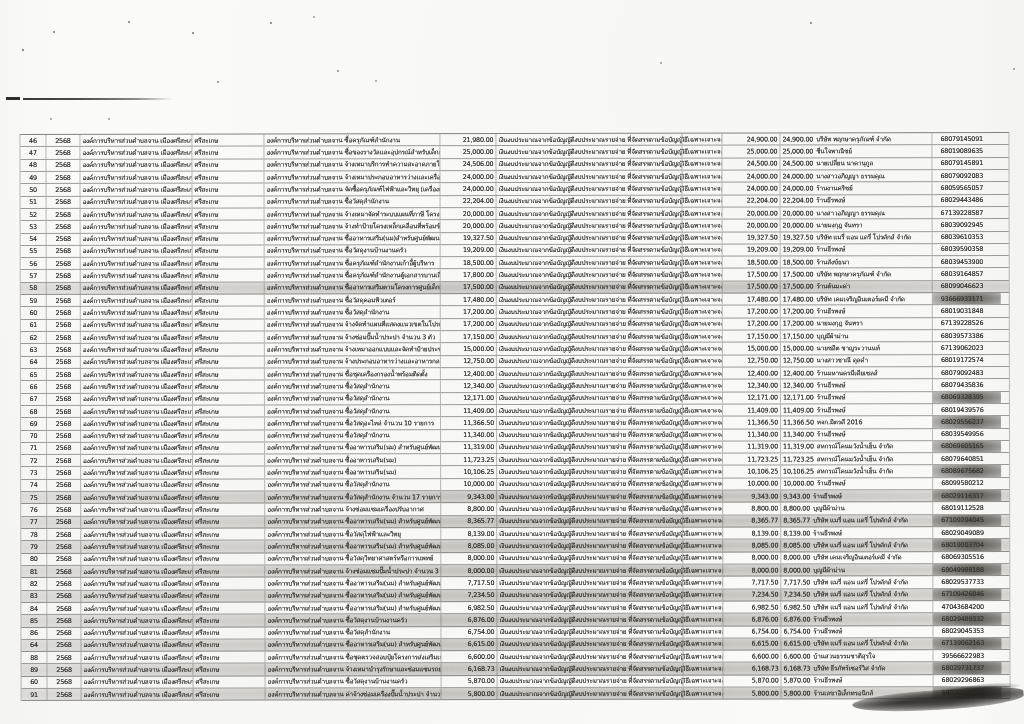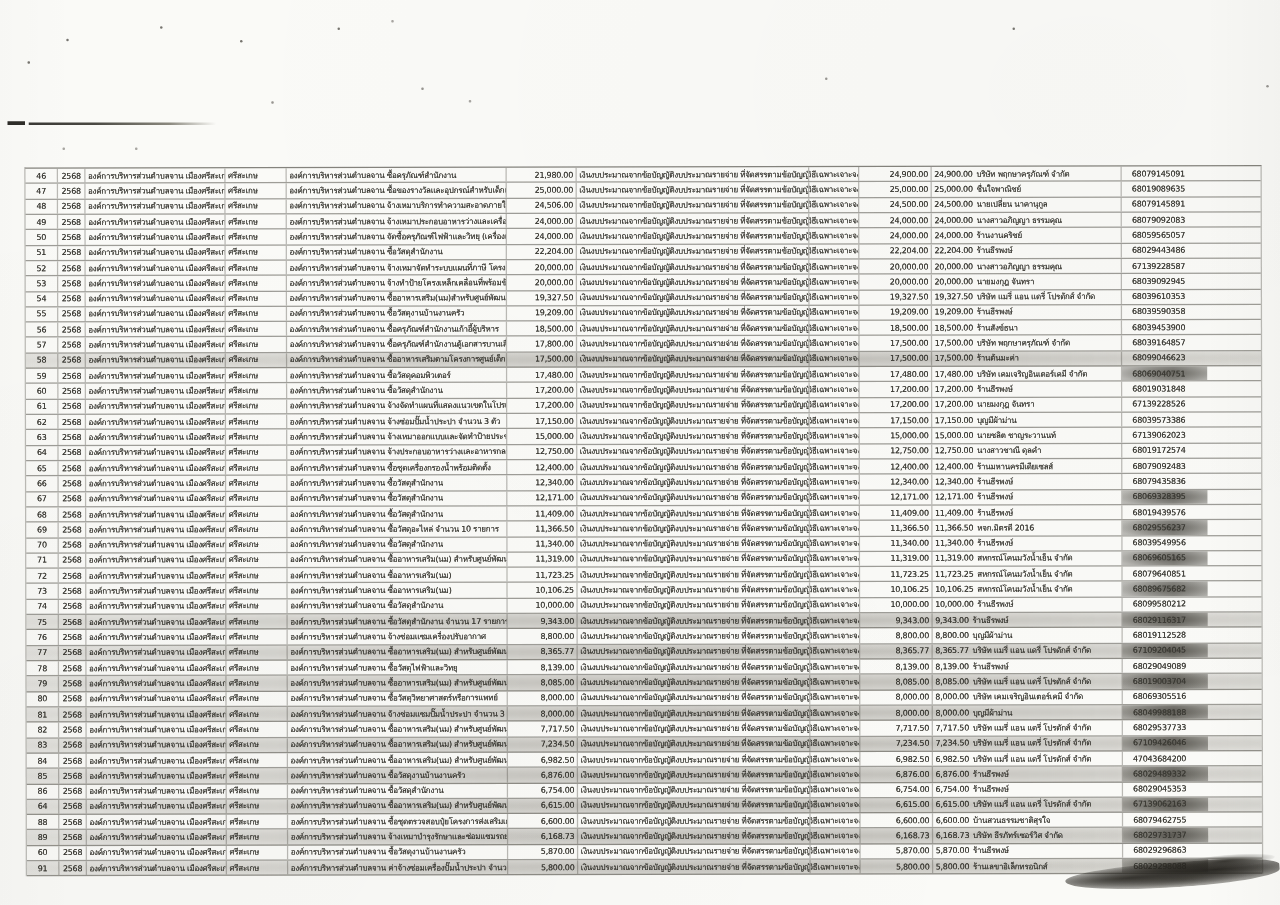--- a/index.html
+++ b/index.html
@@ -57,23 +57,23 @@
     box-sizing:border-box;height:100%;display:flex;align-items:center;
     overflow:hidden;white-space:nowrap;
     border-right:1px solid rgba(90,88,80,.40);
     padding:0 2px;
     font-size:6.4px;line-height:8px;color:#3b3a34;
     letter-spacing:-0.2px;
     text-shadow:0 0 .45px rgba(59,58,52,.85);
   }
   .cell:last-child{border-right:none;}
   .c-no{width:26px;justify-content:center;}
-  .c-year{width:22px;justify-content:center;}
+  .c-year{width:34px;justify-content:center;}
   .c-agency{width:112px;}
-  .c-prov{width:49px;text-align:right;}
+  .c-prov{width:72px;text-align:right;}
   .c-desc{width:176px;}
   .c-budget{width:56px;justify-content:flex-end;}
   .c-source{width:186px;}
   .c-method{width:40px;justify-content:center;}
   .c-ref{width:58px;justify-content:flex-end;}
   .c-award{width:152px;}
   .c-award .amt{margin-right:3px;flex:none;}
   .c-id{width:68px;justify-content:flex-start;padding-left:8px;}
   .c-id.id-shaded{
     background:
@@ -333,21 +333,21 @@
     <div class="cell c-prov">ศรีสะเกษ</div>
     <div class="cell c-desc">องค์การบริหารส่วนตำบลจาน ซื้อวัสดุคอมพิวเตอร์</div>
     <div class="cell c-budget">17,480.00</div>
     <div class="cell c-source">เงินงบประมาณจากข้อบัญญัติงบประมาณรายจ่าย ที่จัดสรรตามข้อบัญญัติ</div>
     <div class="cell c-method">วิธีเฉพาะเจาะจง</div>
     <div class="cell c-ref">17,480.00</div>
     <div class="cell c-award">
       <span class="amt">17,480.00</span>
       <span>บริษัท เคมเจริญอินเตอร์เคมี จำกัด</span>
     </div>
-    <div class="cell c-id id-shaded">68069040751</div>
+    <div class="cell c-id id-shaded">93666933171</div>
   </div>
 
   <div class="row">
     <div class="cell c-no">60</div>
     <div class="cell c-year">2568</div>
     <div class="cell c-agency">องค์การบริหารส่วนตำบลจาน เมืองศรีสะเกษ</div>
     <div class="cell c-prov">ศรีสะเกษ</div>
     <div class="cell c-desc">องค์การบริหารส่วนตำบลจาน ซื้อวัสดุสำนักงาน</div>
     <div class="cell c-budget">17,200.00</div>
     <div class="cell c-source">เงินงบประมาณจากข้อบัญญัติงบประมาณรายจ่าย ที่จัดสรรตามข้อบัญญัติ</div>
@@ -826,21 +826,21 @@
     <div class="cell c-prov">ศรีสะเกษ</div>
     <div class="cell c-desc">องค์การบริหารส่วนตำบลจาน ซื้อชุดตรวจสอบปุ๋ยโครงการส่งเสริมเกษตรอินทรีย์</div>
     <div class="cell c-budget">6,600.00</div>
     <div class="cell c-source">เงินงบประมาณจากข้อบัญญัติงบประมาณรายจ่าย ที่จัดสรรตามข้อบัญญัติ</div>
     <div class="cell c-method">วิธีเฉพาะเจาะจง</div>
     <div class="cell c-ref">6,600.00</div>
     <div class="cell c-award">
       <span class="amt">6,600.00</span>
       <span>บ้านสวนธรรมชาติสุรใจ</span>
     </div>
-    <div class="cell c-id">68079462755</div>
+    <div class="cell c-id">39566622983</div>
   </div>
 
   <div class="row shaded">
     <div class="cell c-no">89</div>
     <div class="cell c-year">2568</div>
     <div class="cell c-agency">องค์การบริหารส่วนตำบลจาน เมืองศรีสะเกษ</div>
     <div class="cell c-prov">ศรีสะเกษ</div>
     <div class="cell c-desc">องค์การบริหารส่วนตำบลจาน จ้างเหมาบำรุงรักษาและซ่อมแซมรถยนต์ส่วนกลาง ทะเบียน 53-1719 ศรีสะเกษ</div>
     <div class="cell c-budget">6,168.73</div>
     <div class="cell c-source">เงินงบประมาณจากข้อบัญญัติงบประมาณรายจ่าย ที่จัดสรรตามข้อบัญญัติ</div>

